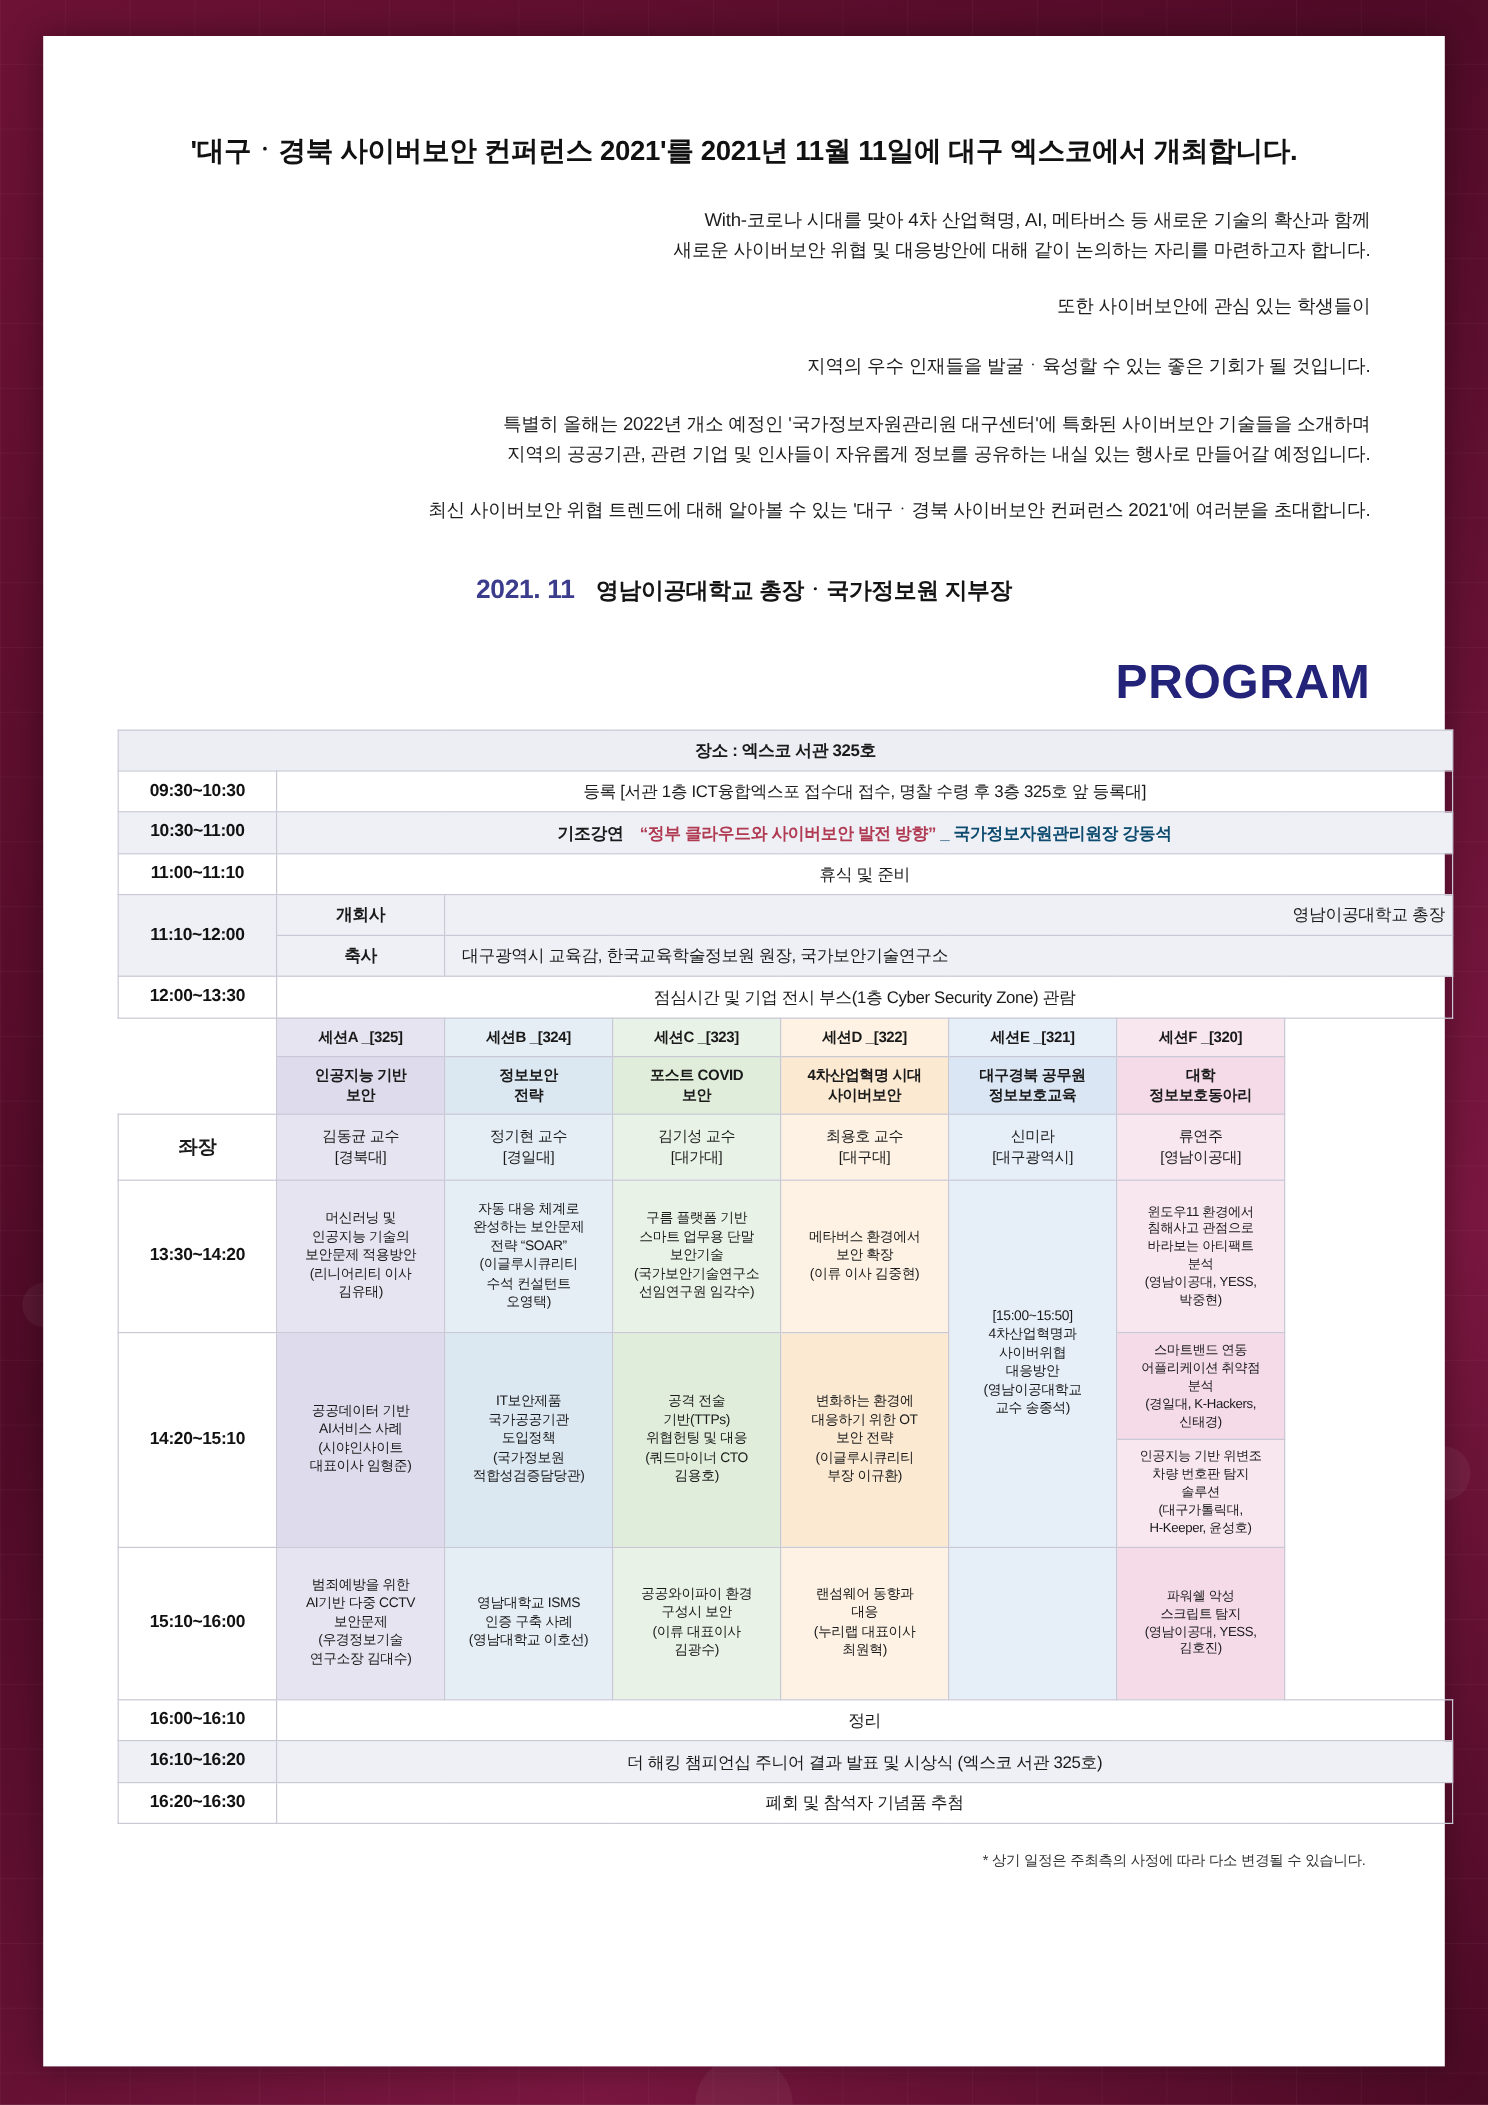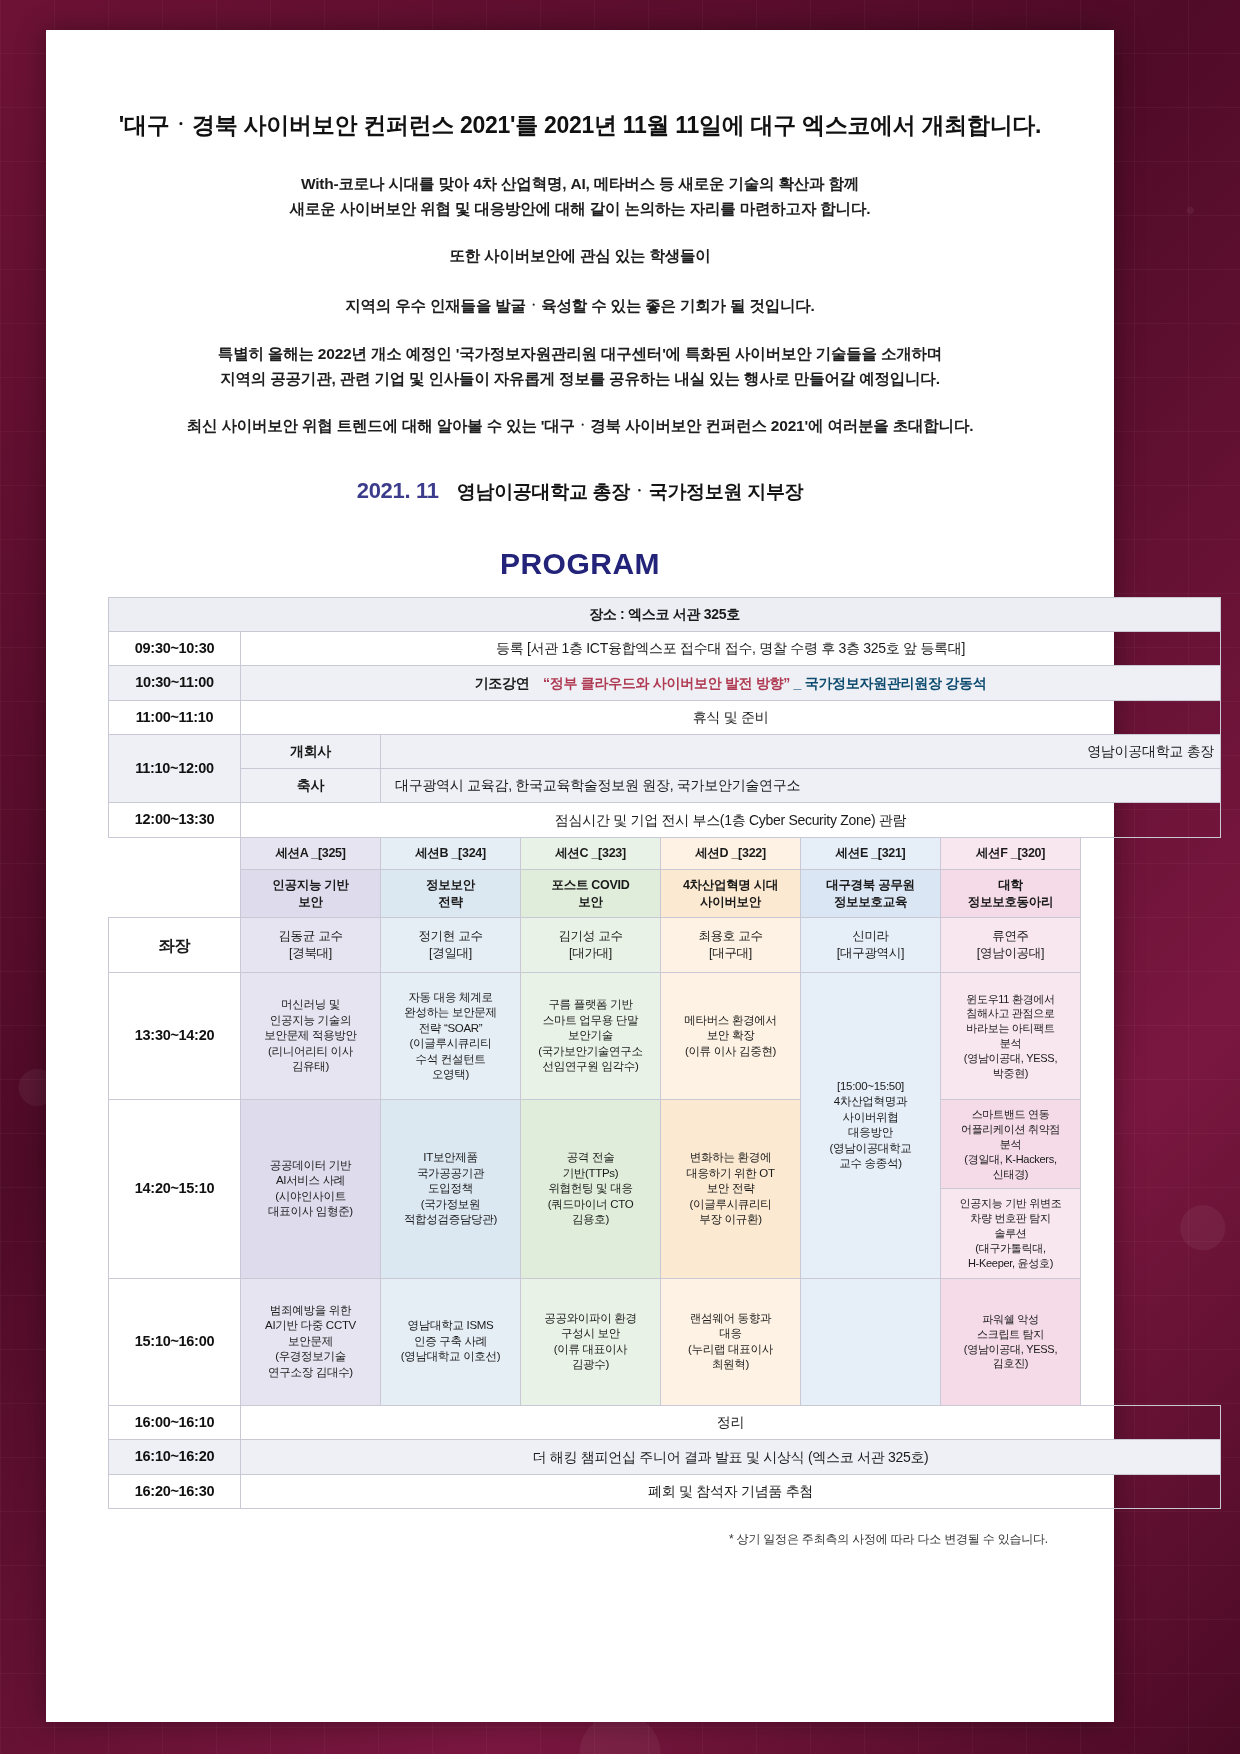--- a/index.html
+++ b/index.html
@@ -20,44 +20,44 @@
       radial-gradient(circle at 50% 100%, rgba(255,255,255,.05) 0 40px, transparent 41px),
       linear-gradient(135deg,#6d1235 0%,#4f0b27 40%,#7a1740 75%,#4a0a24 100%);
   }
   .bg-lines{position:absolute;inset:0;
     background-image:
       linear-gradient(0deg, rgba(255,255,255,.035) 1px, transparent 1px),
       linear-gradient(90deg, rgba(255,255,255,.035) 1px, transparent 1px);
     background-size:54px 54px;
   }
   .sheet{
-    position:absolute;left:46px;top:30px;width:1068px;height:1692px;
+    position:absolute;left:36px;top:30px;width:1168px;height:1692px;
     background:#ffffff;
     box-shadow:0 0 26px rgba(0,0,0,.35);
   }
   .inner{padding:58px 62px 0 62px;}
 
   .headline{
     text-align:center;font-size:23px;font-weight:bold;color:#111;
     letter-spacing:-.3px;margin:22px 0 30px 0;
   }
   .para{
-    text-align:center;font-size:15.5px;color:#1d1d1d;line-height:1.62;
-    margin:0 0 22px 0;letter-spacing:-.2px;font-weight:bold;
+    text-align:right;font-size:15.5px;color:#1d1d1d;line-height:1.62;
+    margin:0 0 22px 0;letter-spacing:-.2px;
   }
 
   .signature{
     text-align:center;margin:40px 0 10px 0;
     display:flex;justify-content:center;align-items:baseline;gap:18px;
   }
   .sig-date{font-size:22px;font-weight:bold;color:#3c3c8c;letter-spacing:-.3px;}
   .sig-name{font-size:19px;font-weight:bold;color:#141414;letter-spacing:-.3px;}
 
   .program-title{
-    text-align:center;font-size:30px;font-weight:bold;color:#23237a;
+    text-align:right;font-size:40px;font-weight:bold;color:#23237a;
     letter-spacing:.5px;margin:42px 0 16px 0;
   }
 
   table.program{
     width:100%;border-collapse:collapse;table-layout:fixed;
     font-size:12.5px;color:#1a1a1a;
   }
   table.program td{
     border:1px solid #c9c9d6;
     padding:7px 6px;

